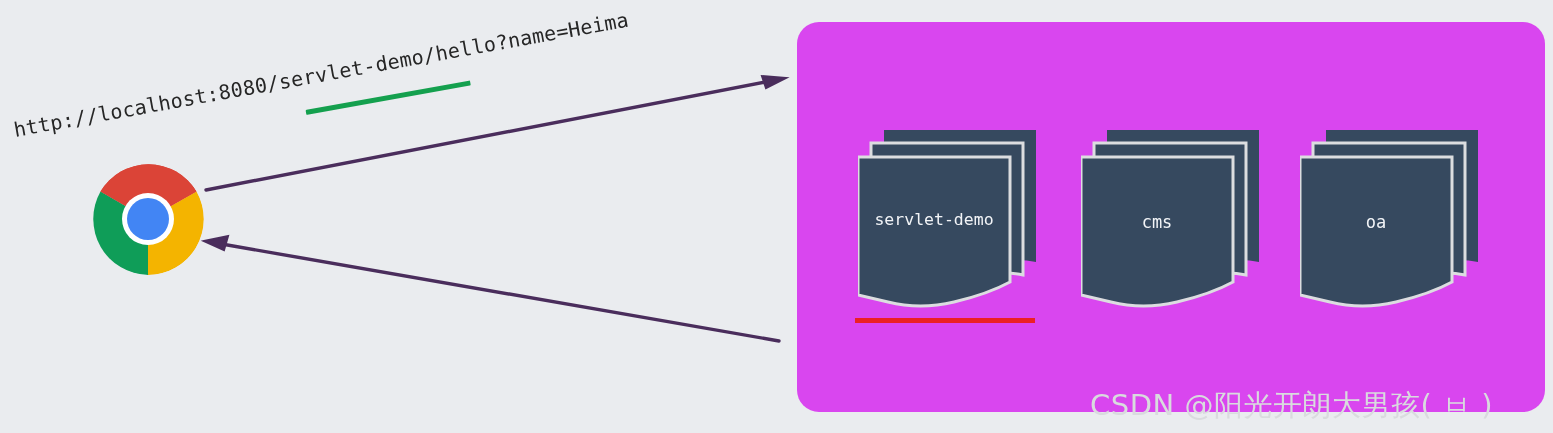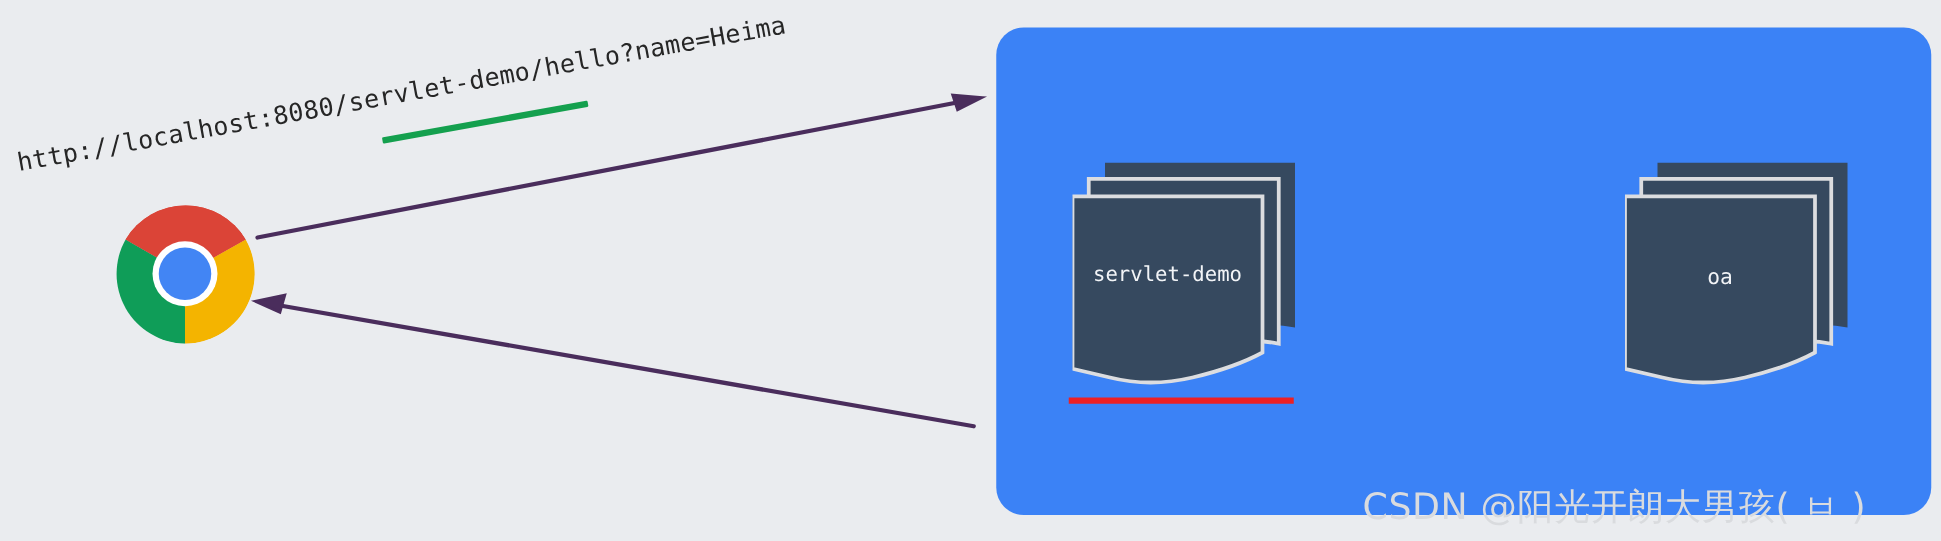--- a/index.html
+++ b/index.html
@@ -63,21 +63,21 @@
     pointer-events: none;
   }
 
   
   #server-panel {
     position: absolute;
     left: 797px;
     top: 22px;
     width: 748px;
     height: 390px;
-    background: #3b82f6;
+    background: #d946ef;
     border-radius: 22px;
   }
 
   .app-stack {
     position: absolute;
     width: 188px;
     height: 180px;
   }
   #stack-servlet-demo { left: 61px; top: 108px; }
   #stack-cms         { left: 284px; top: 108px; }
@@ -184,20 +184,28 @@
 
         <path d="M26 0 H178 V132 Q150 126 120 138 Q92 150 70 146 L26 138 Z" fill="#36495f"></path>
 
         <path d="M13 13 H165 V145 Q137 139 107 151 Q79 163 57 159 L13 151 Z" fill="#36495f" stroke="#dcdde0" stroke-width="3"></path>
 
         <path d="M0 27 H152 V152 Q130 164 96 172 Q62 180 30 172 L0 165 Z" fill="#36495f" stroke="#dcdde0" stroke-width="3"></path>
       </svg>
       <div class="app-label" id="label-servlet-demo">servlet-demo</div>
     </div>
 
+    <div class="app-stack" id="stack-cms">
+      <svg viewBox="0 0 188 180" aria-hidden="true">
+        <path d="M26 0 H178 V132 Q150 126 120 138 Q92 150 70 146 L26 138 Z" fill="#36495f"></path>
+        <path d="M13 13 H165 V145 Q137 139 107 151 Q79 163 57 159 L13 151 Z" fill="#36495f" stroke="#dcdde0" stroke-width="3"></path>
+        <path d="M0 27 H152 V152 Q130 164 96 172 Q62 180 30 172 L0 165 Z" fill="#36495f" stroke="#dcdde0" stroke-width="3"></path>
+      </svg>
+      <div class="app-label" id="label-cms">cms</div>
+    </div>
 
     <div class="app-stack" id="stack-oa">
       <svg viewBox="0 0 188 180" aria-hidden="true">
         <path d="M26 0 H178 V132 Q150 126 120 138 Q92 150 70 146 L26 138 Z" fill="#36495f"></path>
         <path d="M13 13 H165 V145 Q137 139 107 151 Q79 163 57 159 L13 151 Z" fill="#36495f" stroke="#dcdde0" stroke-width="3"></path>
         <path d="M0 27 H152 V152 Q130 164 96 172 Q62 180 30 172 L0 165 Z" fill="#36495f" stroke="#dcdde0" stroke-width="3"></path>
       </svg>
       <div class="app-label" id="label-oa">oa</div>
     </div>
 

